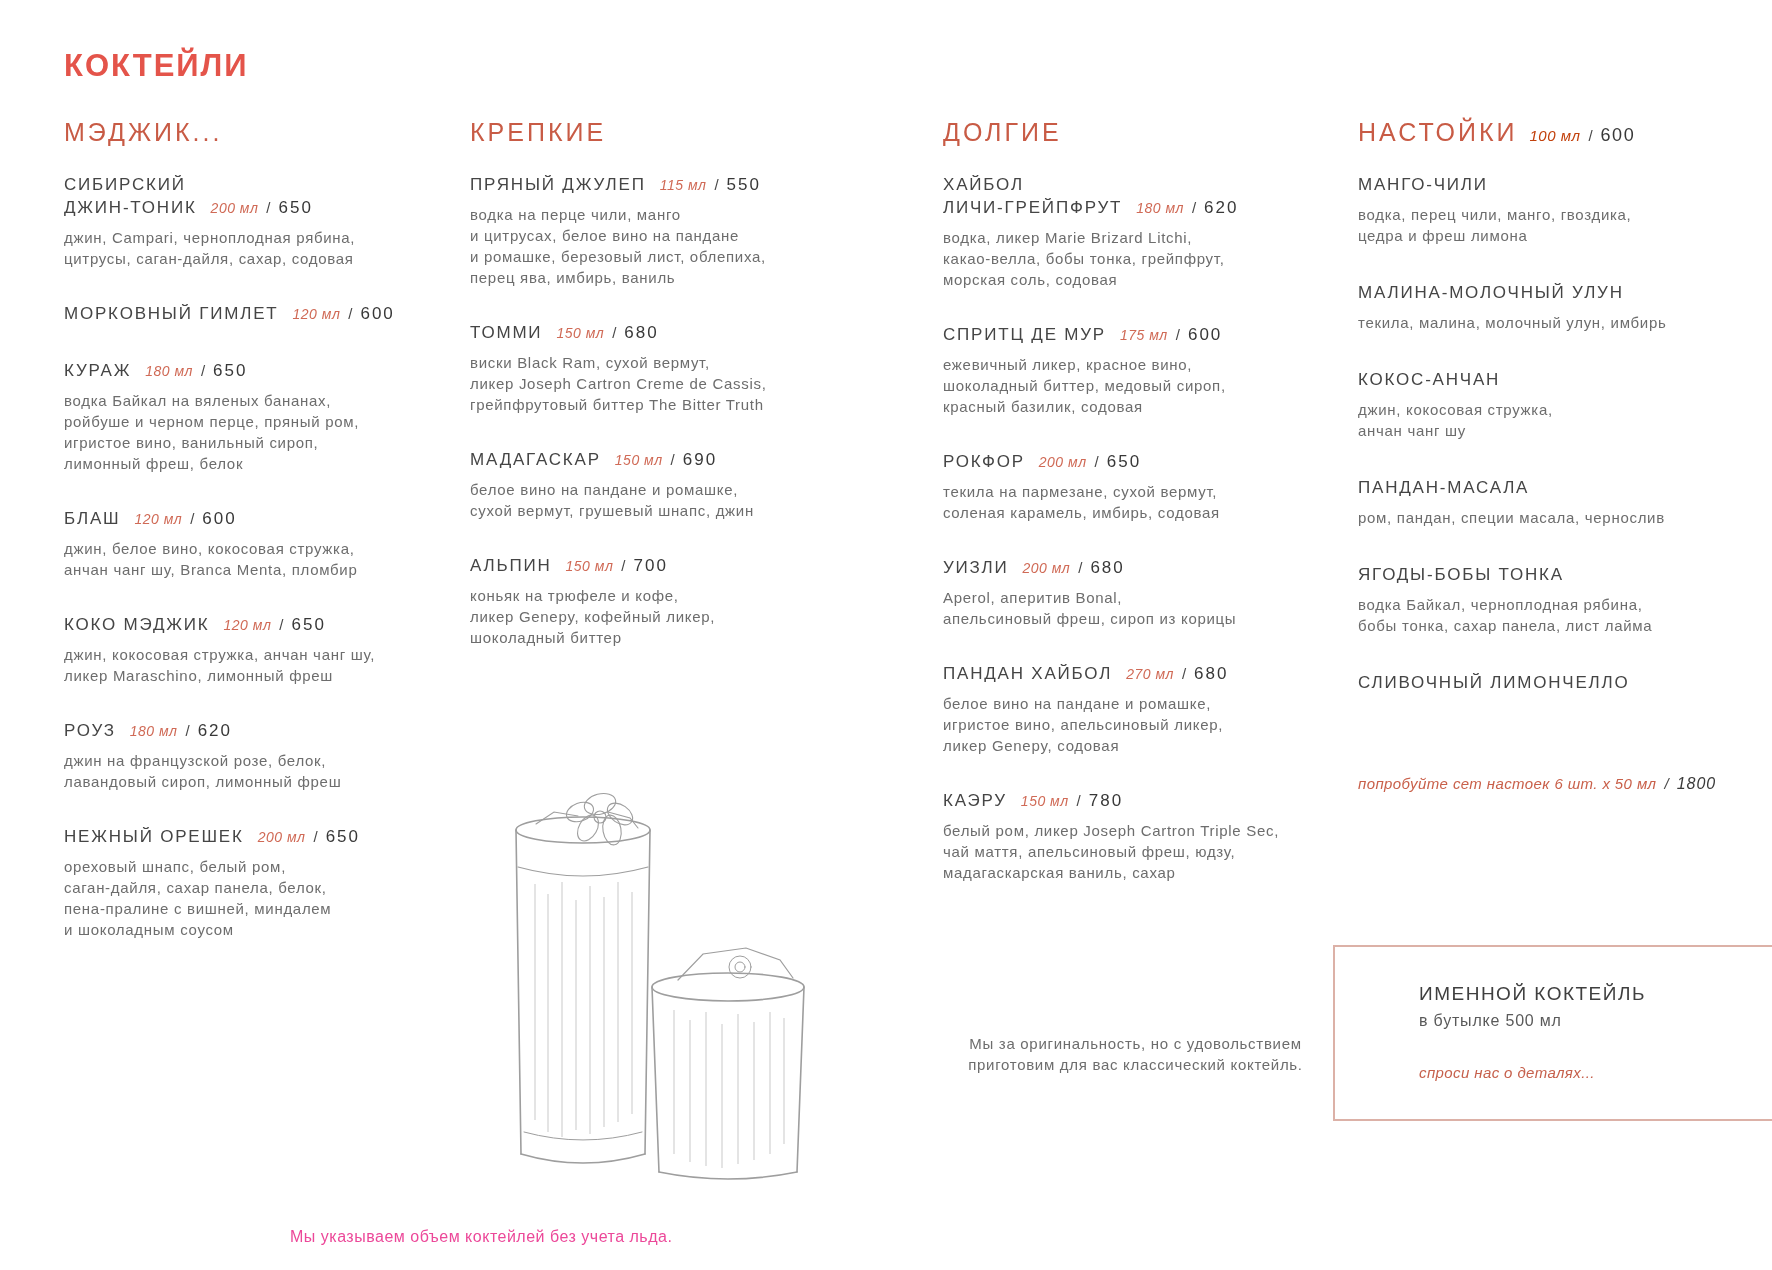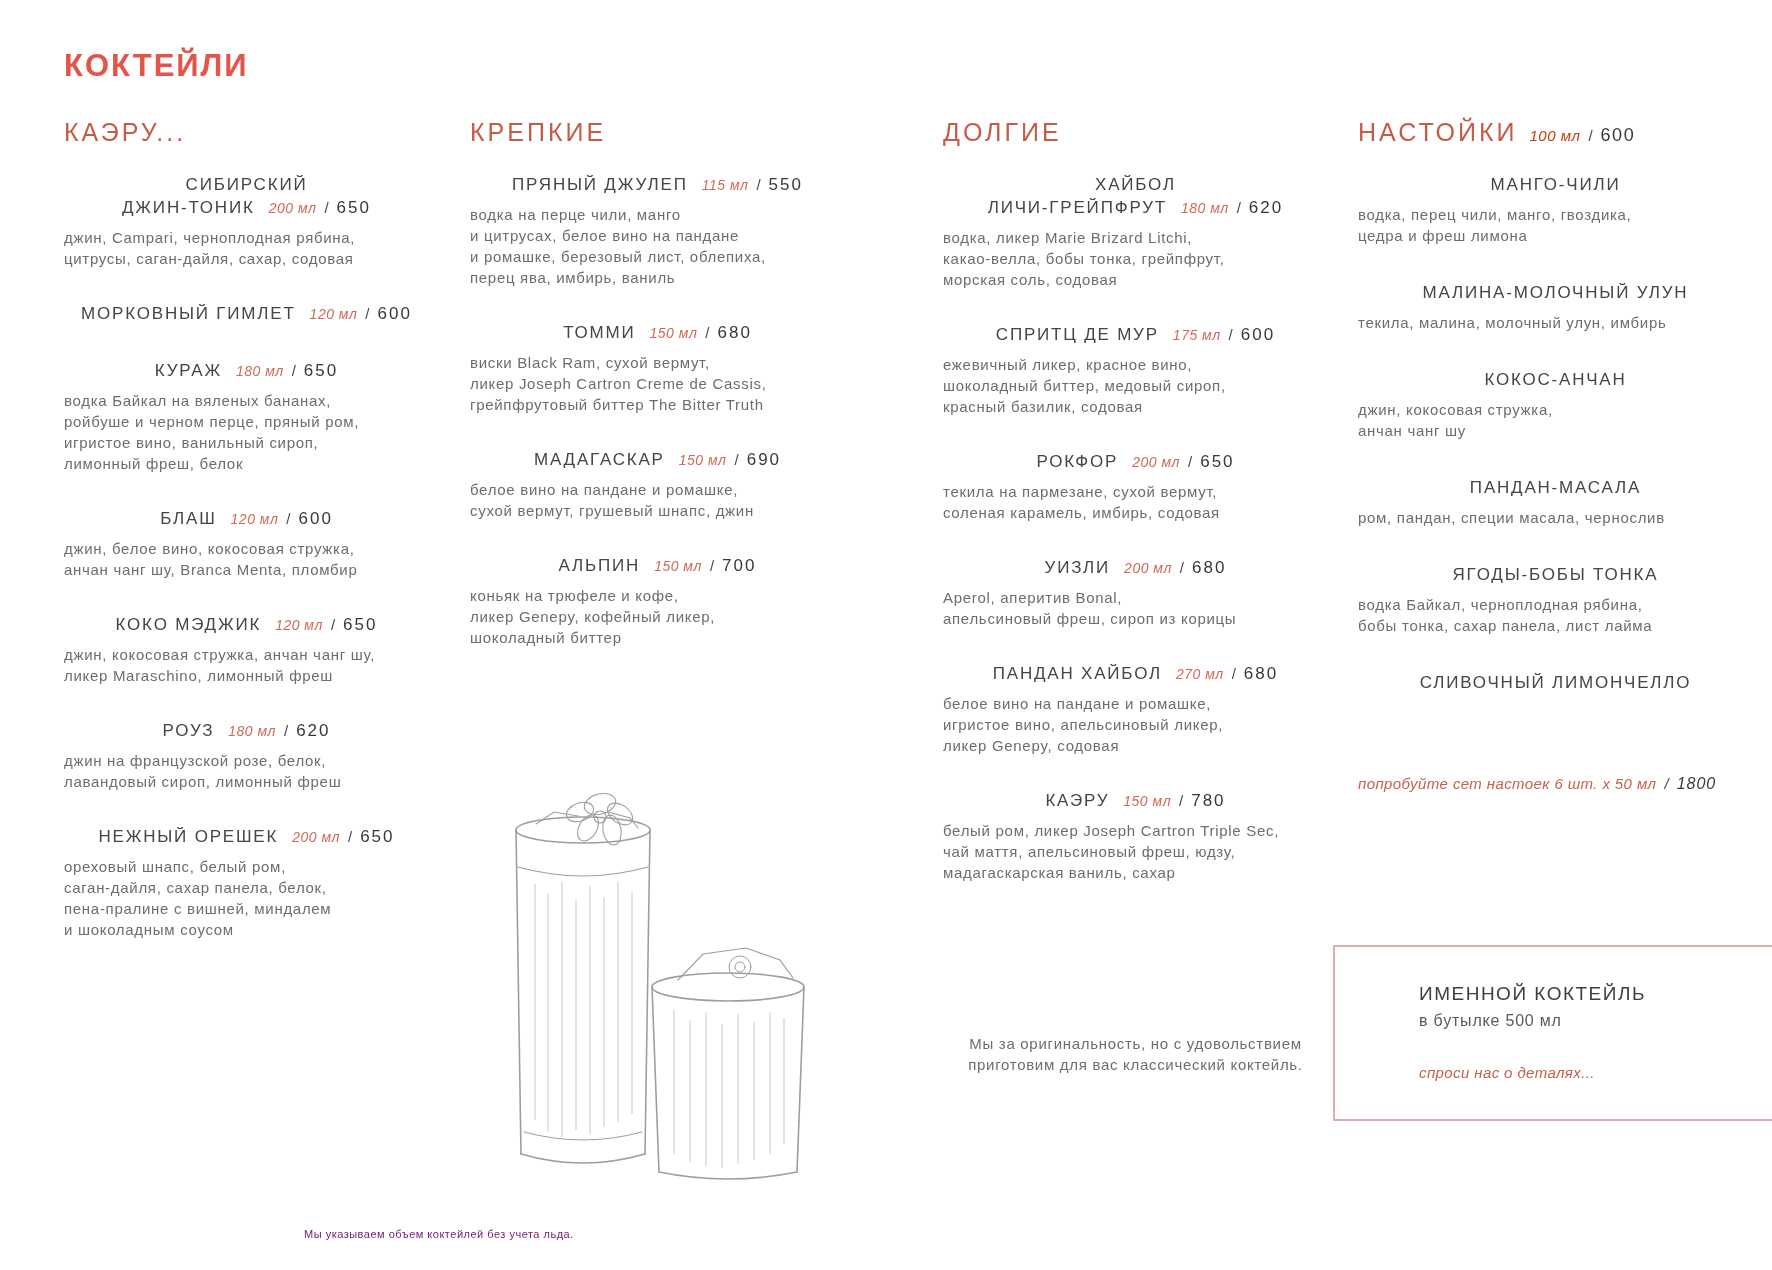--- a/index.html
+++ b/index.html
@@ -8,48 +8,48 @@
   .page-title{position:absolute;left:64px;top:48px;font-size:31px;font-weight:bold;
         letter-spacing:2px;color:#e4544a;}
   .col{position:absolute;top:118px;}
   .section-label{font-size:25px;letter-spacing:3px;color:#c85b45;margin-bottom:27px;}
   .section-head4{margin-bottom:27px;white-space:nowrap;}
   .section-head4 .section-label{display:inline;margin:0;}
   .nast-vol{font-style:italic;font-size:15px;color:#c2410c;letter-spacing:.5px;margin-left:12px;}
   .nast-price{font-size:18px;color:#383838;letter-spacing:1.5px;}
   .item{margin-bottom:34px;}
   .col4 .item{margin-bottom:36px;}
-  .ihead{line-height:1.35;margin-bottom:7px;white-space:nowrap;text-align:center;}
+  .ihead{line-height:1.35;margin-bottom:7px;white-space:nowrap;}
   .iname{font-size:17px;letter-spacing:1.8px;color:#454545;white-space:pre-line;}
   .ivol{font-style:italic;font-size:14px;color:#d06a56;letter-spacing:.5px;margin-left:14px;}
   .islash{font-size:15px;color:#474747;margin:0 8px;}
   .iprice{font-size:17px;color:#383838;letter-spacing:2px;}
   .idesc,.classic-note{font-size:15px;letter-spacing:.7px;color:#6d6d6d;line-height:21px;white-space:pre-line;}
   .classic-note{margin-top:150px;text-align:center;}
   .set-line{margin-top:80px;white-space:nowrap;}
   .set-note{font-style:italic;font-size:15px;color:#c9604a;letter-spacing:.4px;}
   .set-line .islash{font-style:italic;}
   .set-price{font-style:italic;font-size:16px;color:#3a3a3a;letter-spacing:1px;}
   .sig-box{position:absolute;left:1333px;top:945px;width:452px;height:176px;box-sizing:border-box;
         border:2px solid #dcb1a7;padding:36px 0 0 84px;}
   .box-title{font-size:19px;letter-spacing:1.5px;color:#3f3f3f;}
   .box-sub{font-size:16px;letter-spacing:.8px;color:#5a5a5a;margin-top:7px;}
   .box-note{font-style:italic;font-size:15px;color:#c6604c;letter-spacing:.4px;margin-top:34px;}
-  .footer-note{position:absolute;left:304px;top:1228px;font-size:11px;color:#701a75;letter-spacing:.5px;}
+  .footer-note{position:absolute;left:290px;top:1228px;font-size:16px;color:#ec4899;letter-spacing:.5px;}
   .glasses{position:absolute;left:488px;top:782px;}
 </style>
 </head>
 <body>
 
 <div id="page">
 
   <div class="page-title">КОКТЕЙЛИ</div>
 
   <div class="col" style="left:64px;width:365px;">
-    <div class="section-label">КАЭРУ...</div>
+    <div class="section-label">МЭДЖИК...</div>
     <div class="item">
       <div class="ihead"><span class="iname">СИБИРСКИЙ
 ДЖИН-ТОНИК</span><span class="ivol">200 мл</span><span class="islash">/</span><span class="iprice">650</span></div>
       <div class="idesc">джин, Campari, черноплодная рябина,
 цитрусы, саган-дайля, сахар, содовая</div>
     </div>
     <div class="item">
       <div class="ihead"><span class="iname">МОРКОВНЫЙ ГИМЛЕТ</span><span class="ivol">120 мл</span><span class="islash">/</span><span class="iprice">600</span></div>
     </div>
     <div class="item">

